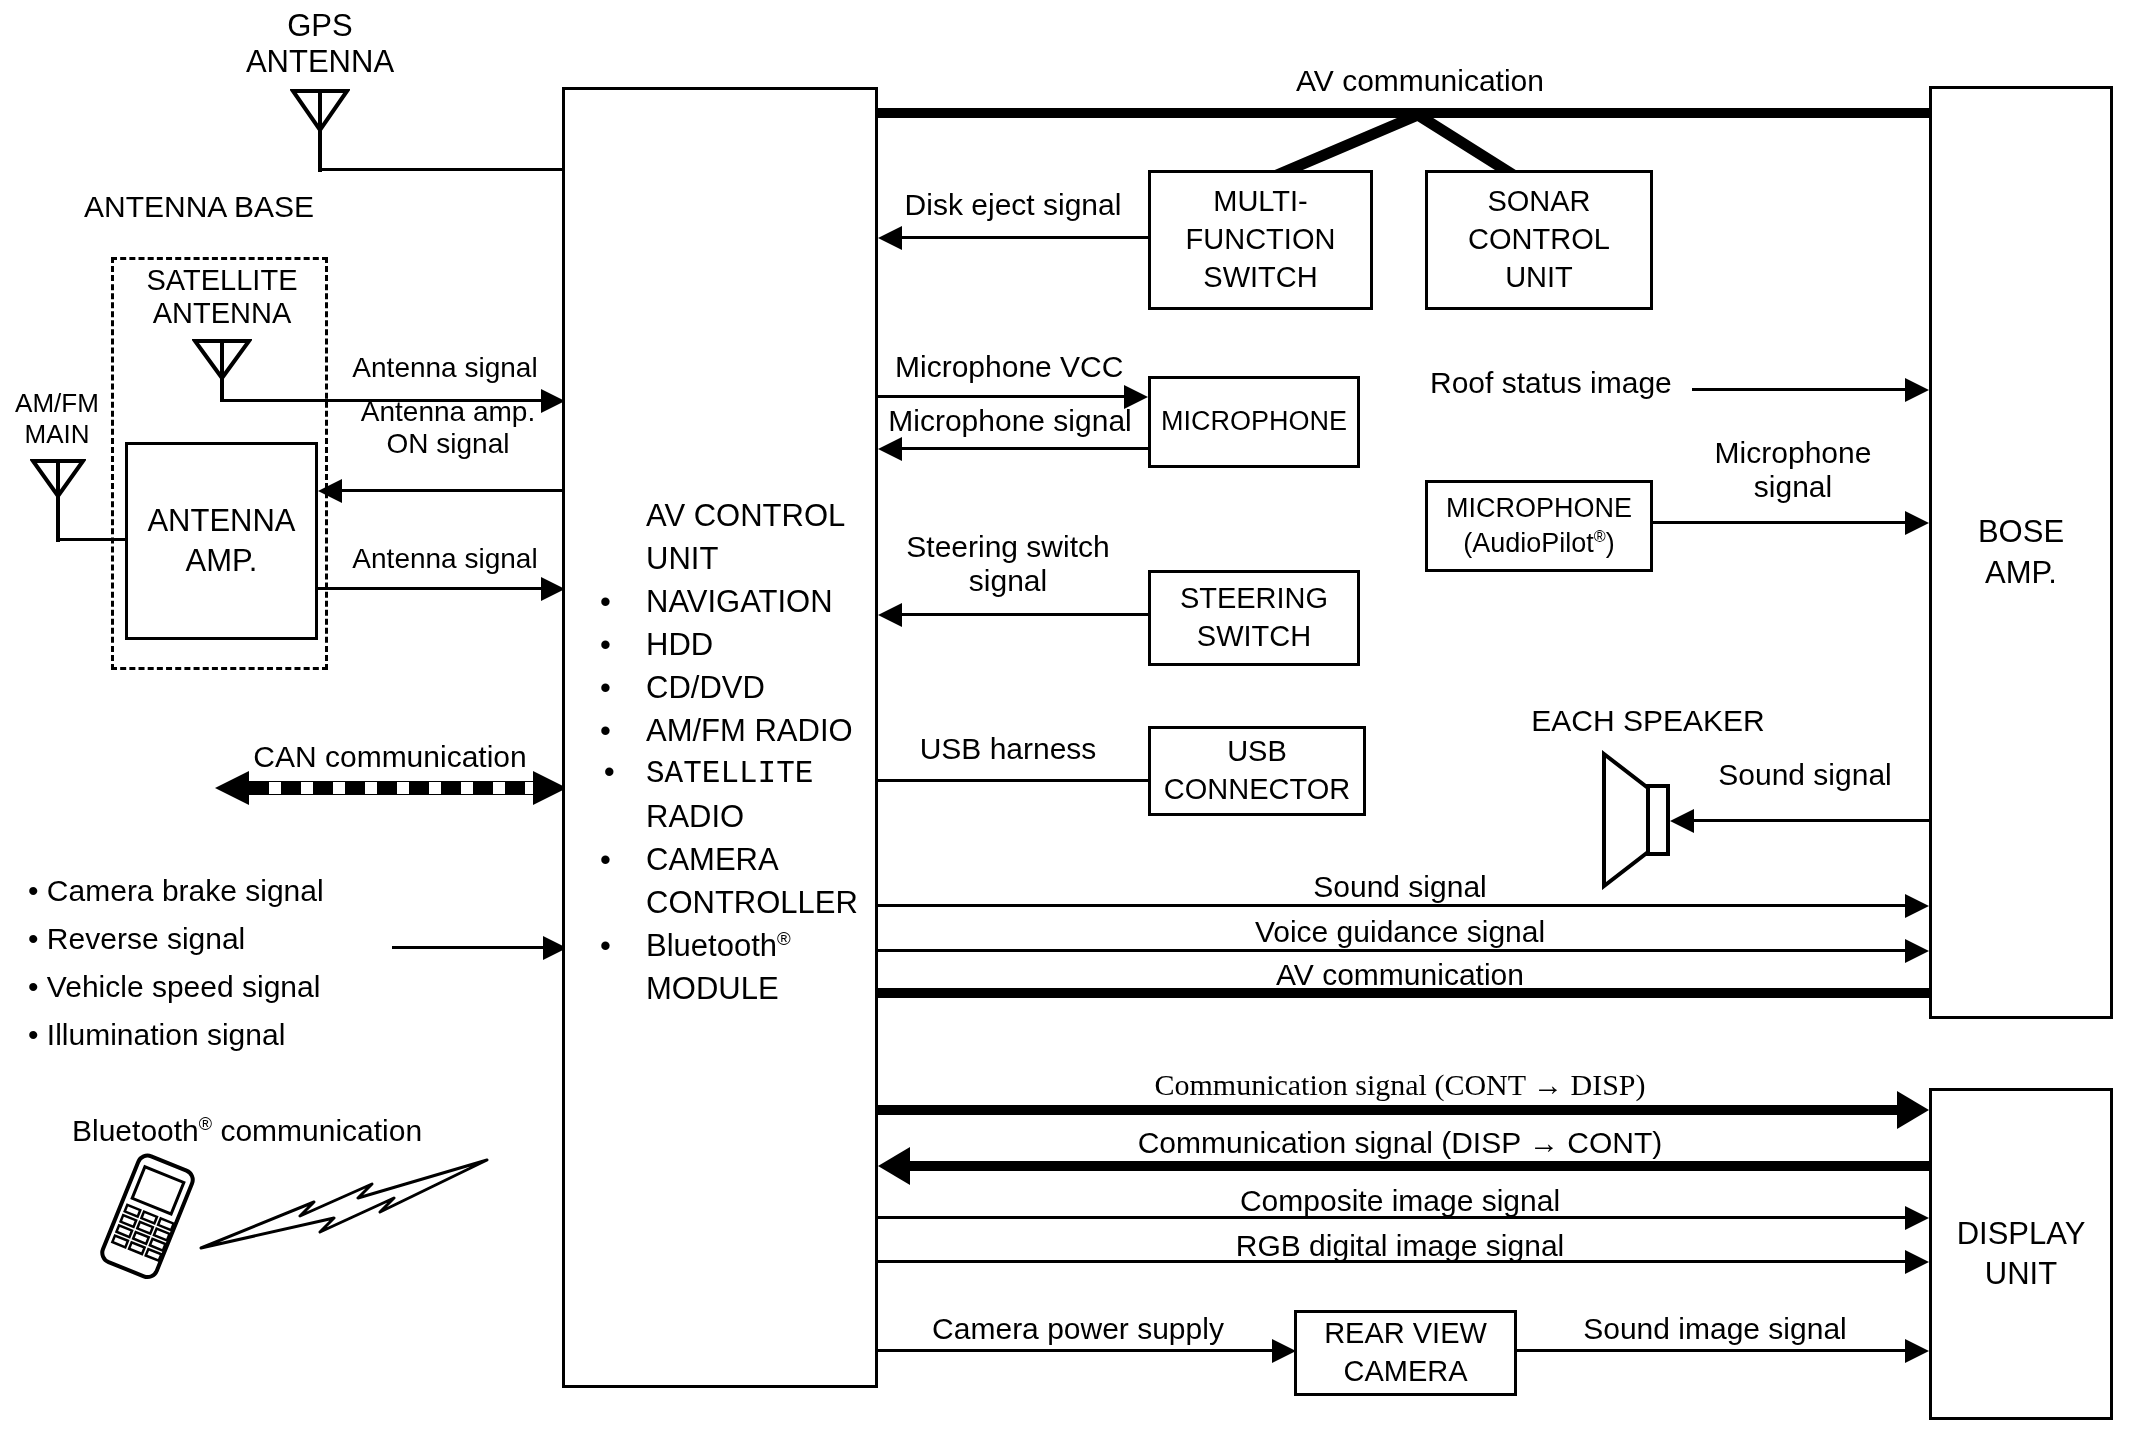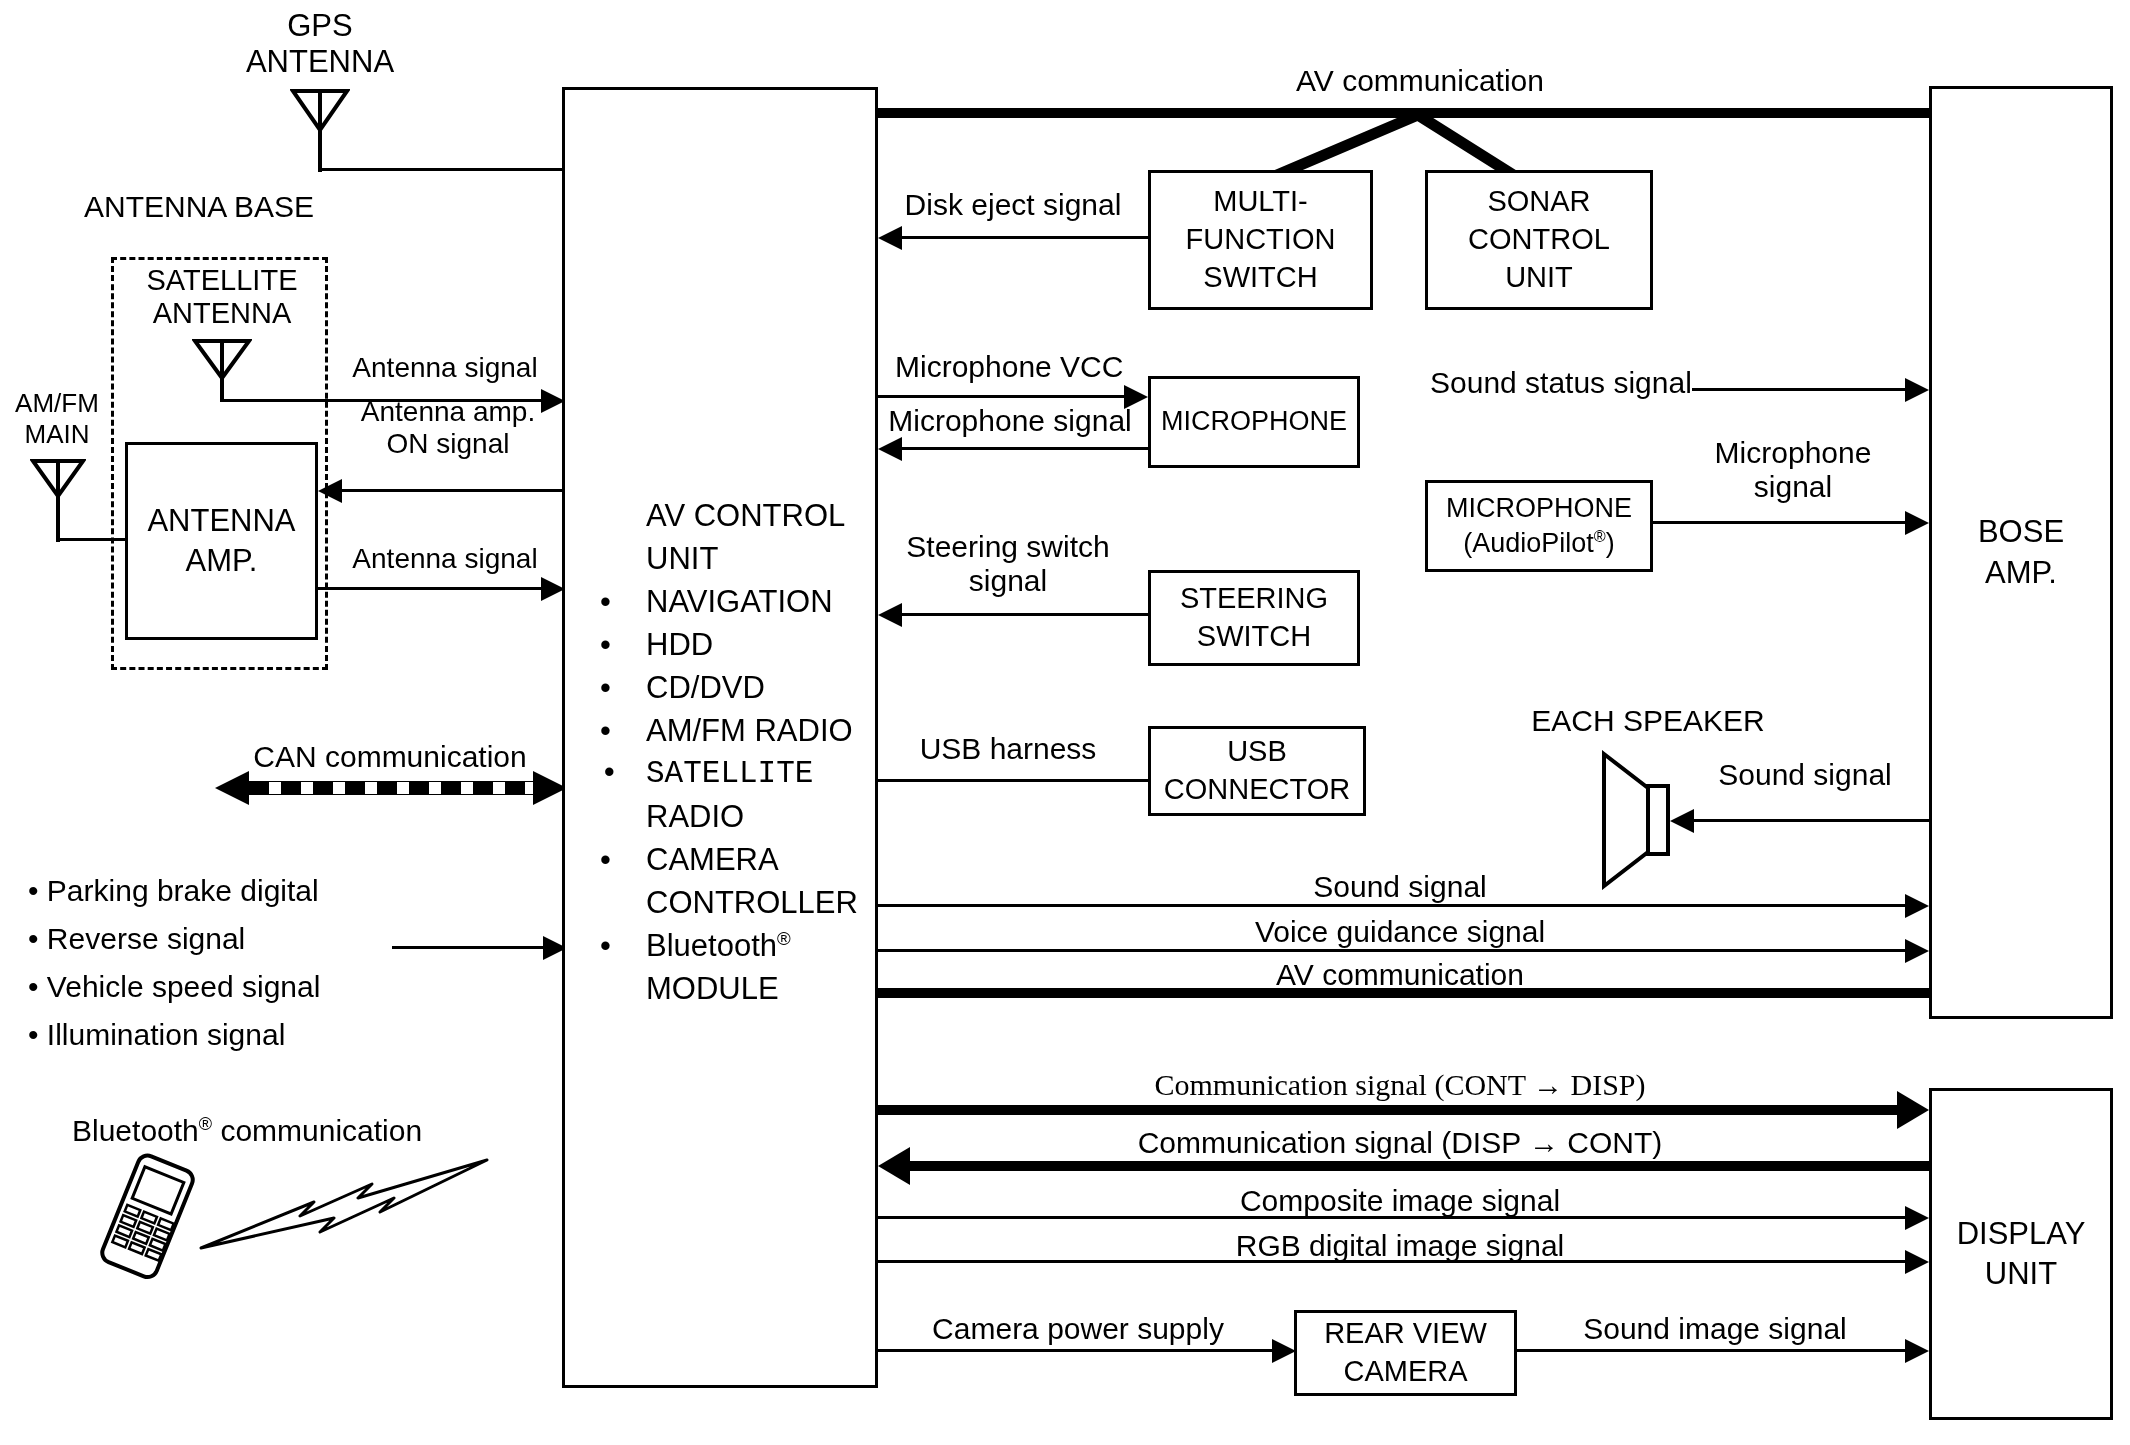--- a/index.html
+++ b/index.html
@@ -241,41 +241,41 @@
 
   <div class="lb cc" style="left:448px;top:396px;font-size:28px;">
     <div>Antenna amp.</div>
     <div>ON signal</div>
   </div>
 
   <div class="lb cc" style="left:445px;top:543px;font-size:28px;">Antenna signal</div>
 
   <div class="lb cc" style="left:390px;top:740px;">CAN communication</div>
 
-  <div class="lb" style="left:28px;top:874px;"><span>•</span> <span>Parking brake digital</span></div>
+  <div class="lb" style="left:28px;top:874px;"><span>•</span> <span>Camera brake signal</span></div>
   <div class="lb" style="left:28px;top:922px;"><span>•</span> <span>Reverse signal</span></div>
   <div class="lb" style="left:28px;top:970px;"><span>•</span> <span>Vehicle speed signal</span></div>
   <div class="lb" style="left:28px;top:1018px;"><span>•</span> <span>Illumination signal</span></div>
 
   <div class="lb" style="left:72px;top:1114px;"><span>Bluetooth</span><sup>®</sup><span> communication</span></div>
 
   <div class="lb cc" style="left:1420px;top:64px;">AV communication</div>
   <div class="lb cc" style="left:1013px;top:188px;">Disk eject signal</div>
 
   <div class="lb" style="left:895px;top:350px;">Microphone VCC</div>
   <div class="lb cc" style="left:1010px;top:404px;">Microphone signal</div>
 
   <div class="lb cc" style="left:1008px;top:530px;">
     <div>Steering switch</div>
     <div>signal</div>
   </div>
 
   <div class="lb cc" style="left:1008px;top:732px;">USB harness</div>
 
-  <div class="lb" style="left:1430px;top:366px;">Sound status signal</div>
+  <div class="lb" style="left:1430px;top:366px;">Roof status image</div>
 
   <div class="lb cc" style="left:1793px;top:436px;">
     <div>Microphone</div>
     <div>signal</div>
   </div>
 
   <div class="lb cc" style="left:1648px;top:704px;">EACH SPEAKER</div>
   <div class="lb cc" style="left:1805px;top:758px;">Sound signal</div>
 
   <div class="lb cc" style="left:1400px;top:870px;">Sound signal</div>

